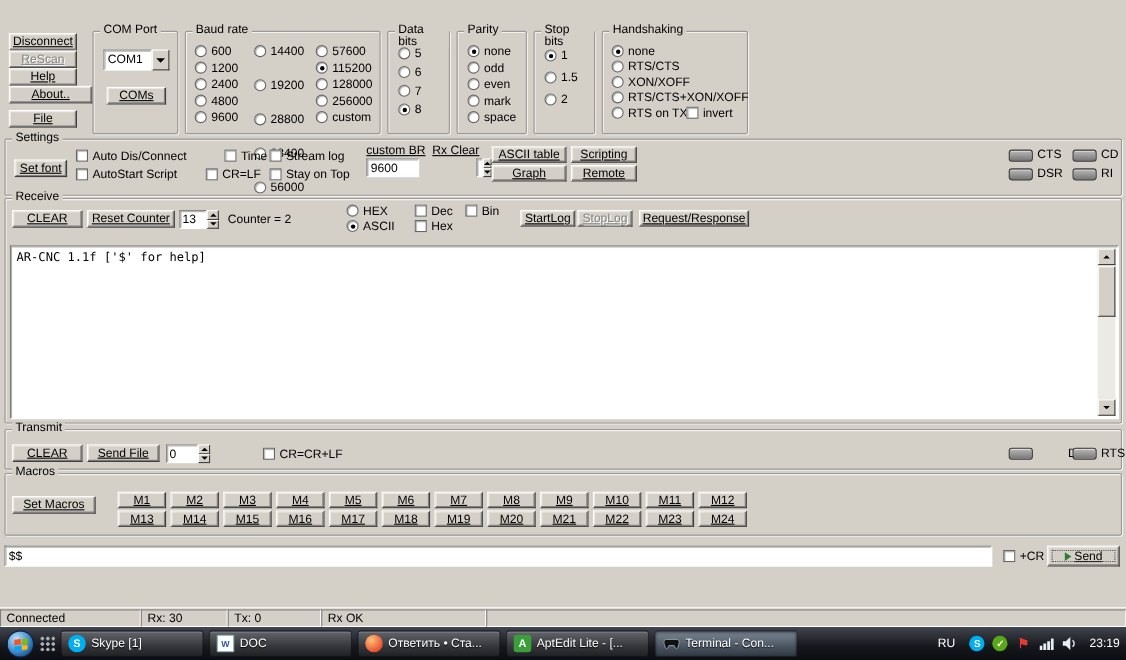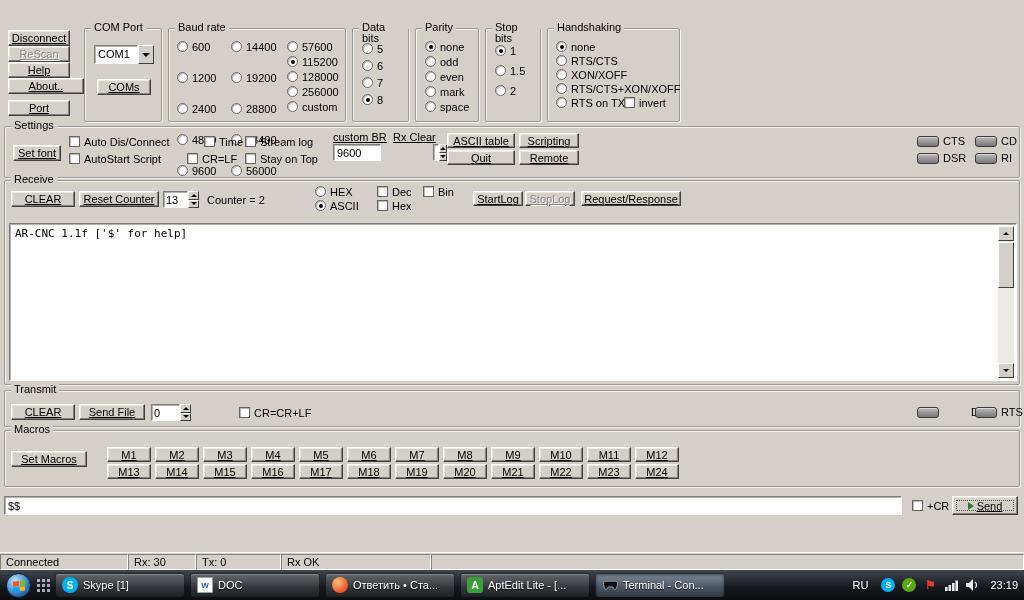--- a/index.html
+++ b/index.html
@@ -145,36 +145,36 @@
 
 <div class="screen">
 
 
   <div class="app">
 
     <button class="btn" style="left:8px;top:12px;width:62px;height:16px;">Disconnect</button>
     <button class="btn disabled" style="left:8px;top:28px;width:62px;height:16px;">ReScan</button>
     <button class="btn" style="left:8px;top:44px;width:62px;height:16px;">Help</button>
     <button class="btn" style="left:8px;top:60px;width:76px;height:16px;">About..</button>
-    <button class="btn" style="left:8px;top:82px;width:62px;height:16px;">Port</button>
+    <button class="btn" style="left:8px;top:82px;width:62px;height:16px;">File</button>
 
     <div class="group" style="left:84px;top:10px;width:78px;height:94px;">
       <span class="glabel">COM Port</span>
       <div class="dropdown" style="left:9px;top:16px;width:60px;height:19px;">
         <span class="dd-text">COM1</span>
         <span class="dd-btn">
             <span class="tri-dn"></span>
           </span>
       </div>
       <button class="btn" style="left:12px;top:50px;width:54px;height:16px;">COMs</button>
     </div>
 
     <div class="group" style="left:168px;top:10px;width:178px;height:94px;">
       <span class="glabel">Baud rate</span>
-      <div class="radios" style="left:8px;top:12px;gap:20px;">
+      <div class="radios" style="left:8px;top:12px;gap:4px;">
 
       <label class="radio">
             <span class="rb"></span>
             <span>600</span>
           </label>
           <label class="radio">
             <span class="rb"></span>
             <span>1200</span>
           </label>
           <label class="radio">
@@ -374,21 +374,21 @@
             <span class="sb">
               <i class="tri-up-s"></i>
             </span>
             <span class="sb">
               <i class="tri-dn-s"></i>
             </span>
           </span>
       </div>
       <button class="btn" style="left:442px;top:6px;width:68px;height:15px;">ASCII table</button>
       <button class="btn" style="left:514px;top:6px;width:60px;height:15px;">Scripting</button>
-      <button class="btn" style="left:442px;top:23px;width:68px;height:15px;">Quit</button>
+      <button class="btn" style="left:442px;top:23px;width:68px;height:15px;">Graph</button>
       <button class="btn" style="left:514px;top:23px;width:60px;height:15px;">Remote</button>
       <span class="ledblk" style="left:912px;top:8px;">
           <span class="led"></span>
           <span>CTS</span>
         </span>
       <span class="ledblk" style="left:970px;top:8px;">
           <span class="led"></span>
           <span>CD</span>
         </span>
       <span class="ledblk" style="left:912px;top:25px;">
@@ -575,21 +575,21 @@
         <span>+CR</span>
       </label>
     <button class="btn send-btn" style="left:952px;top:478px;width:66px;height:19px;">
         <span class="send-arrow"></span>
         <span>Send</span>
       </button>
   </div>
 
   <div class="statusbar">
     <span class="spanel" style="width:128px;">Connected</span>
-    <span class="spanel" style="width:68px;">Rx: 30</span>
+    <span class="spanel" style="width:79px;">Rx: 30</span>
     <span class="spanel" style="width:85px;">Tx: 0</span>
     <span class="spanel" style="width:150px;">Rx OK</span>
     <span class="spanel" style="flex:1;"></span>
   </div>
 
   <div class="taskbar">
     <span class="orb">
       <span class="flag">
         <i style="background:#f35325;"></i>
           <i style="background:#81bc06;"></i>

